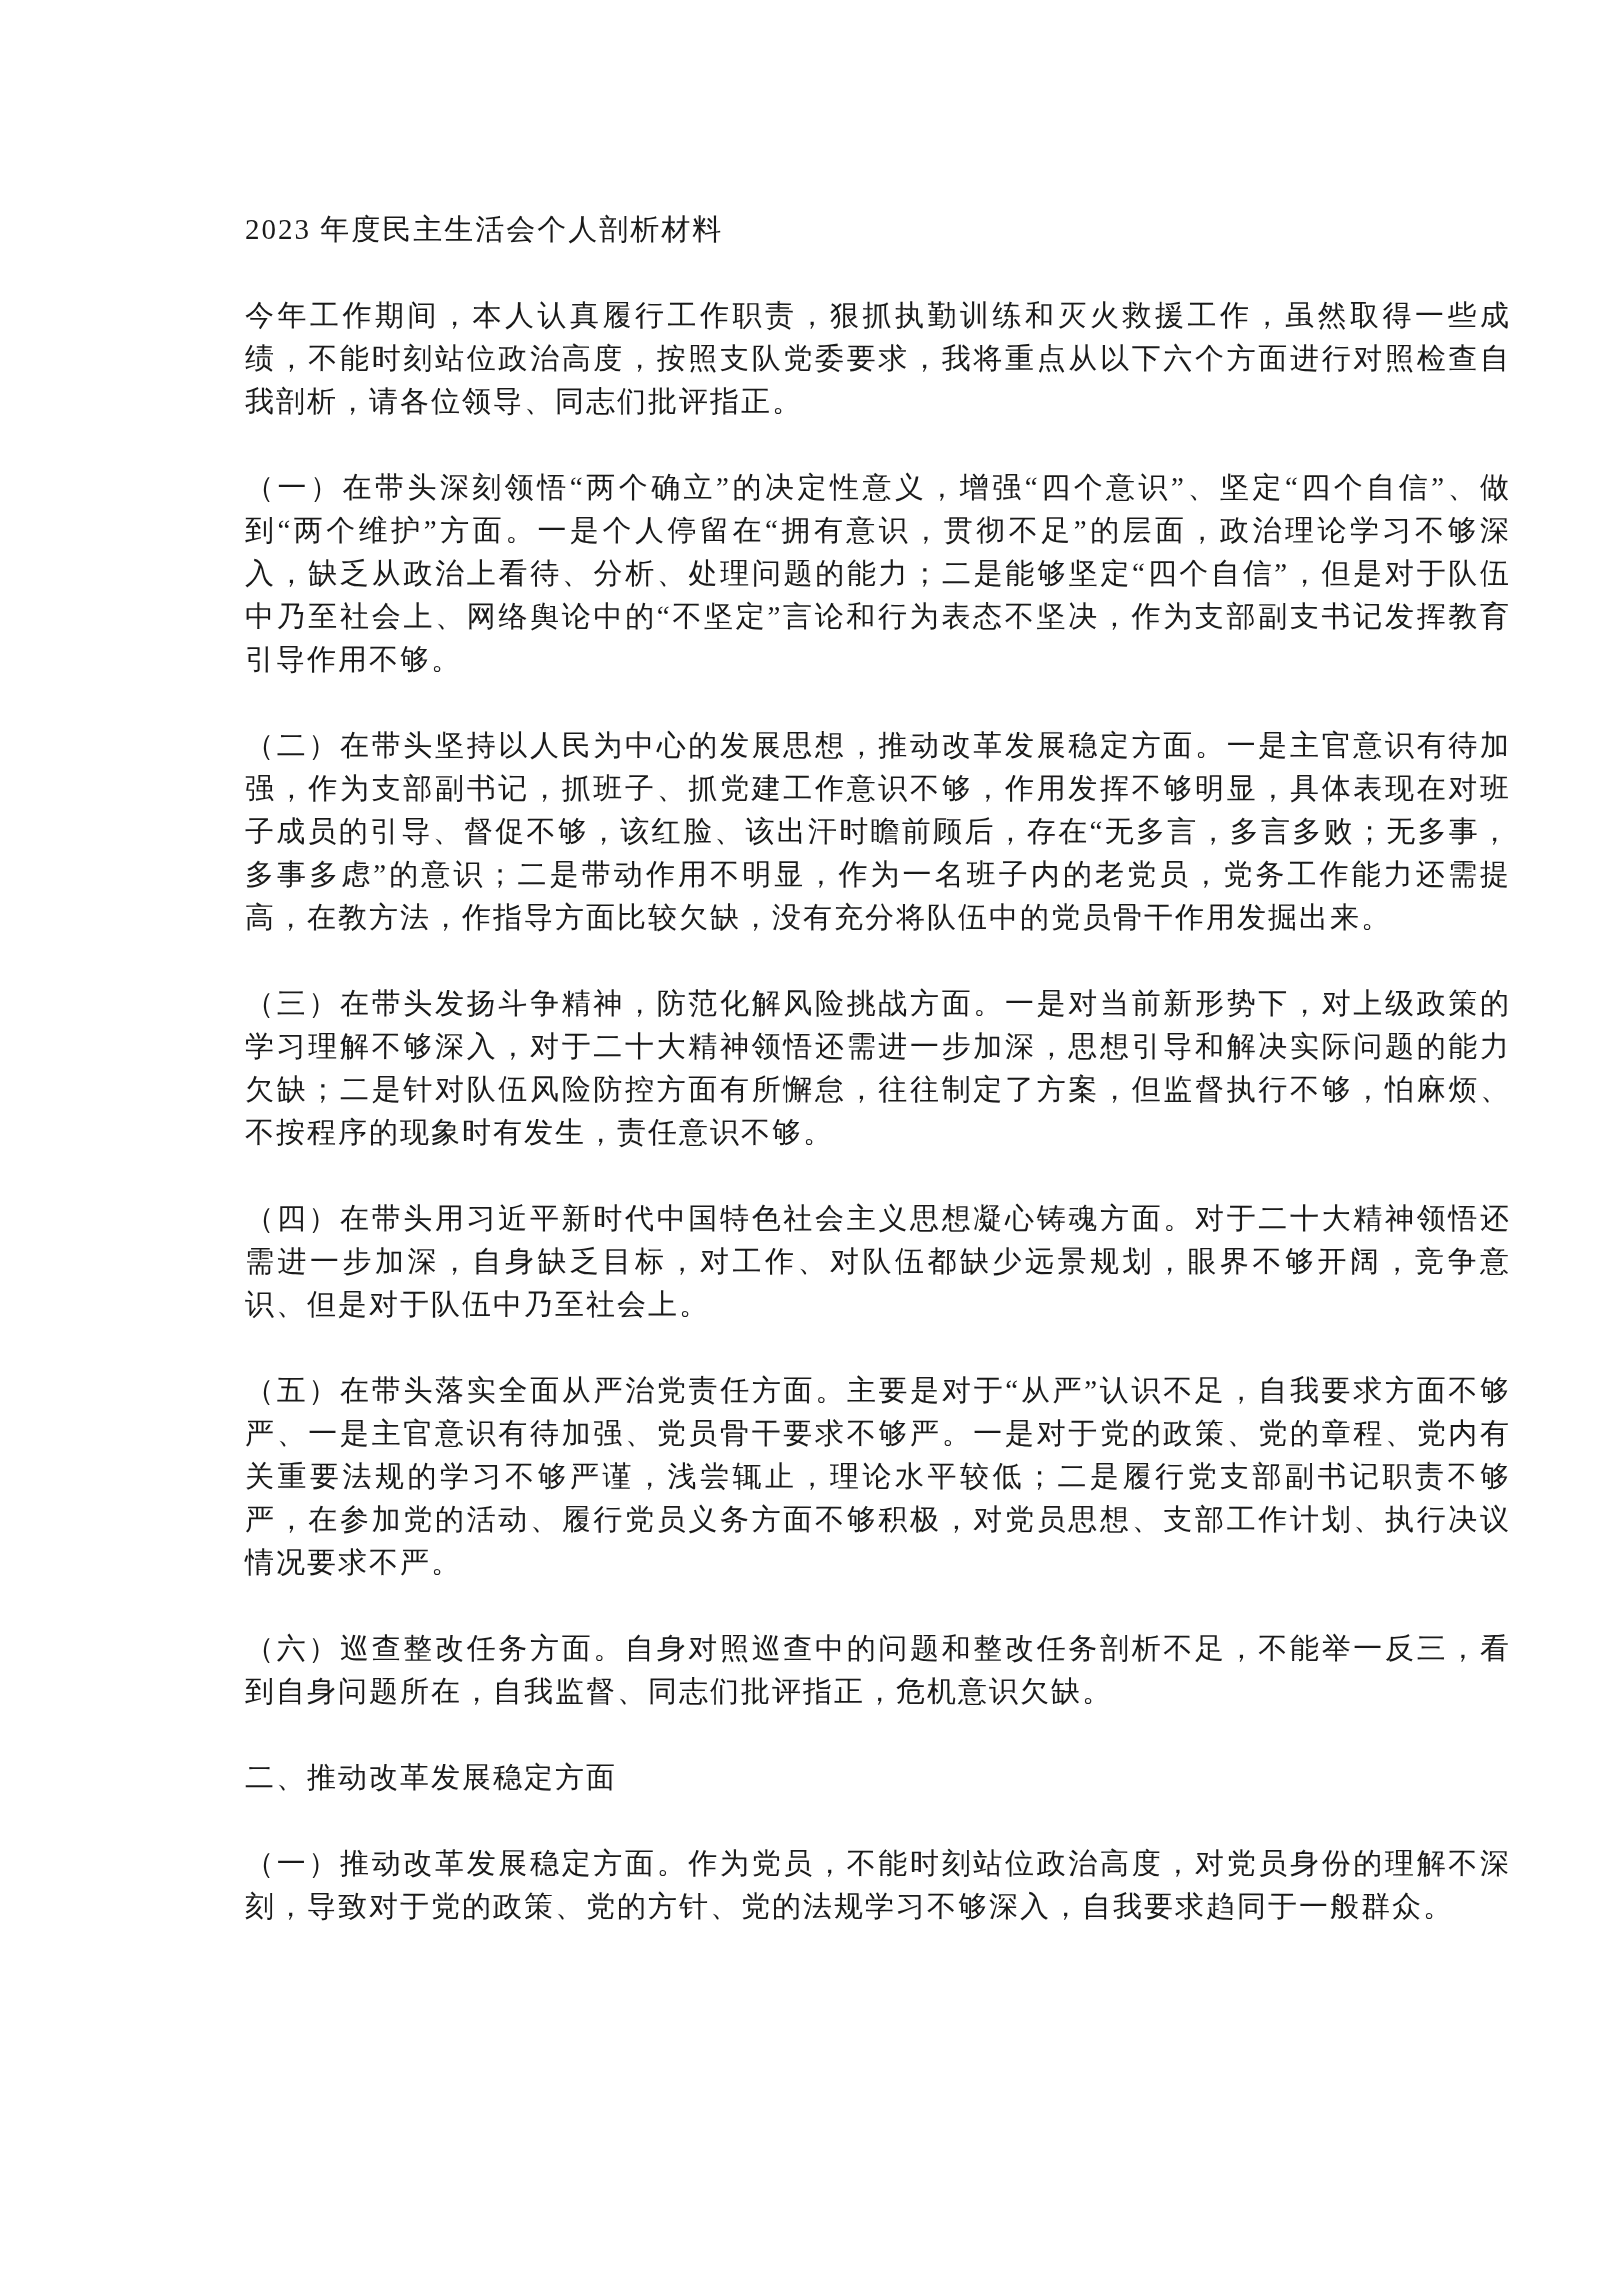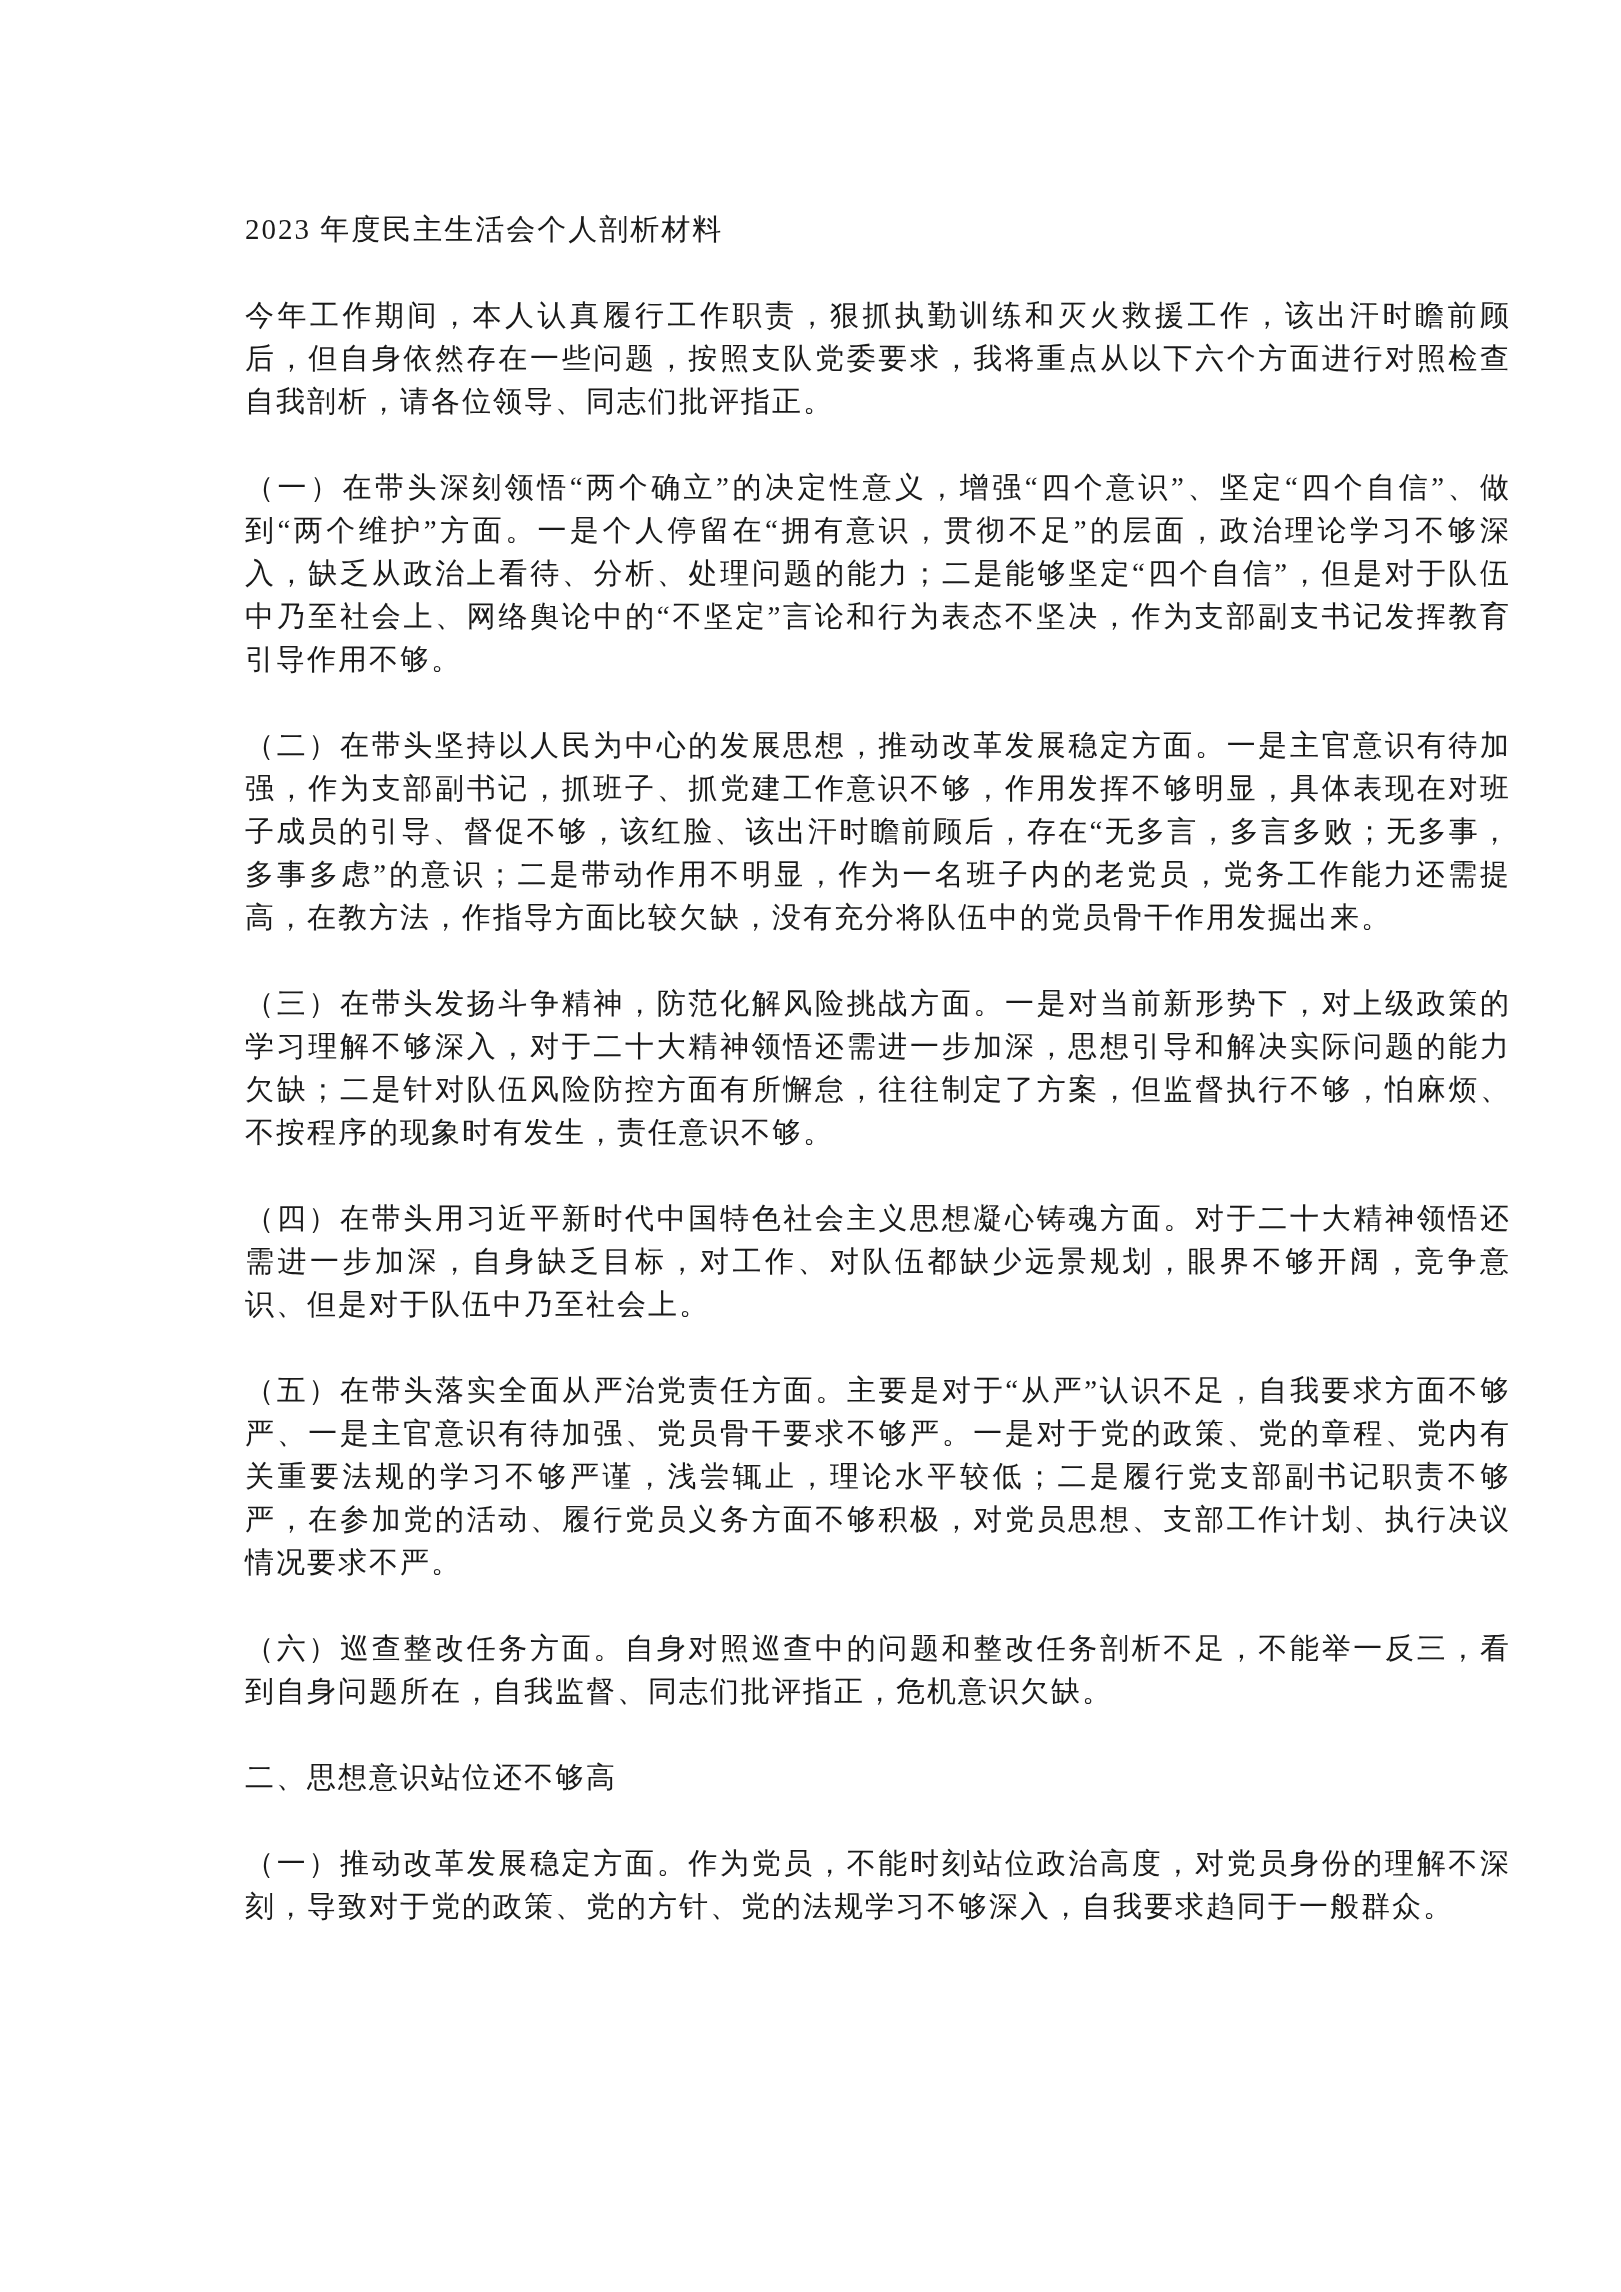--- a/index.html
+++ b/index.html
@@ -35,32 +35,32 @@
     text-align: left;
     font-weight: normal;
   }
 </style>
 </head>
 <body>
 
 <div class="page">
   <div class="doc-title">2023 年度民主生活会个人剖析材料</div>
 
-  <div class="block">今年工作期间，本人认真履行工作职责，狠抓执勤训练和灭火救援工作，该出汗时瞻前顾后，但自身依然存在一些问题，按照支队党委要求，我将重点从以下六个方面进行对照检查自我剖析，请各位领导、同志们批评指正。</div>
+  <div class="block">今年工作期间，本人认真履行工作职责，狠抓执勤训练和灭火救援工作，虽然取得一些成绩，不能时刻站位政治高度，按照支队党委要求，我将重点从以下六个方面进行对照检查自我剖析，请各位领导、同志们批评指正。</div>
 
 
   <div class="block">（一）在带头深刻领悟“两个确立”的决定性意义，增强“四个意识”、坚定“四个自信”、做到“两个维护”方面。一是个人停留在“拥有意识，贯彻不足”的层面，政治理论学习不够深入，缺乏从政治上看待、分析、处理问题的能力；二是能够坚定“四个自信”，但是对于队伍中乃至社会上、网络舆论中的“不坚定”言论和行为表态不坚决，作为支部副支书记发挥教育引导作用不够。</div>
 
   <div class="block">（二）在带头坚持以人民为中心的发展思想，推动改革发展稳定方面。一是主官意识有待加强，作为支部副书记，抓班子、抓党建工作意识不够，作用发挥不够明显，具体表现在对班子成员的引导、督促不够，该红脸、该出汗时瞻前顾后，存在“无多言，多言多败；无多事，多事多虑”的意识；二是带动作用不明显，作为一名班子内的老党员，党务工作能力还需提高，在教方法，作指导方面比较欠缺，没有充分将队伍中的党员骨干作用发掘出来。</div>
 
   <div class="block">（三）在带头发扬斗争精神，防范化解风险挑战方面。一是对当前新形势下，对上级政策的学习理解不够深入，对于二十大精神领悟还需进一步加深，思想引导和解决实际问题的能力欠缺；二是针对队伍风险防控方面有所懈怠，往往制定了方案，但监督执行不够，怕麻烦、不按程序的现象时有发生，责任意识不够。</div>
 
   <div class="block">（四）在带头用习近平新时代中国特色社会主义思想凝心铸魂方面。对于二十大精神领悟还需进一步加深，自身缺乏目标，对工作、对队伍都缺少远景规划，眼界不够开阔，竞争意识、但是对于队伍中乃至社会上。</div>
 
   <div class="block">（五）在带头落实全面从严治党责任方面。主要是对于“从严”认识不足，自我要求方面不够严、一是主官意识有待加强、党员骨干要求不够严。一是对于党的政策、党的章程、党内有关重要法规的学习不够严谨，浅尝辄止，理论水平较低；二是履行党支部副书记职责不够严，在参加党的活动、履行党员义务方面不够积极，对党员思想、支部工作计划、执行决议情况要求不严。</div>
 
   <div class="block">（六）巡查整改任务方面。自身对照巡查中的问题和整改任务剖析不足，不能举一反三，看到自身问题所在，自我监督、同志们批评指正，危机意识欠缺。</div>
 
-  <div class="block heading">二、思想意识站位还不够高</div>
+  <div class="block heading">二、推动改革发展稳定方面</div>
 
   <div class="block">（一）推动改革发展稳定方面。作为党员，不能时刻站位政治高度，对党员身份的理解不深刻，导致对于党的政策、党的方针、党的法规学习不够深入，自我要求趋同于一般群众。</div>
 </div>
 
 
 </body></html>

